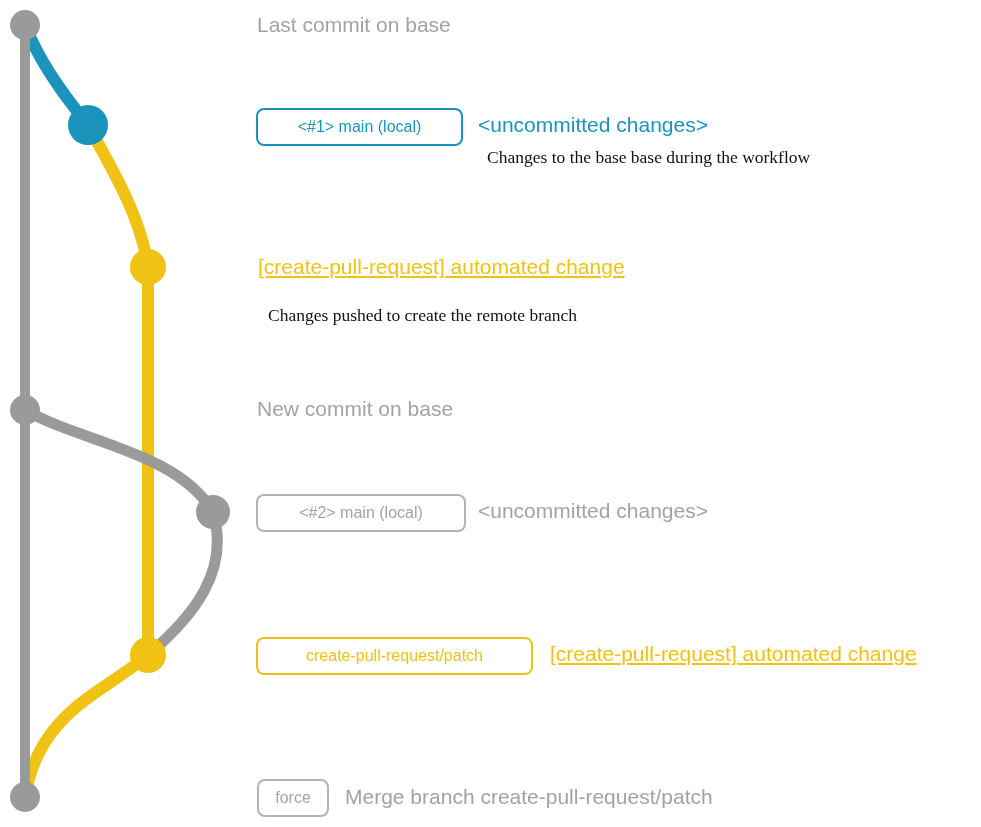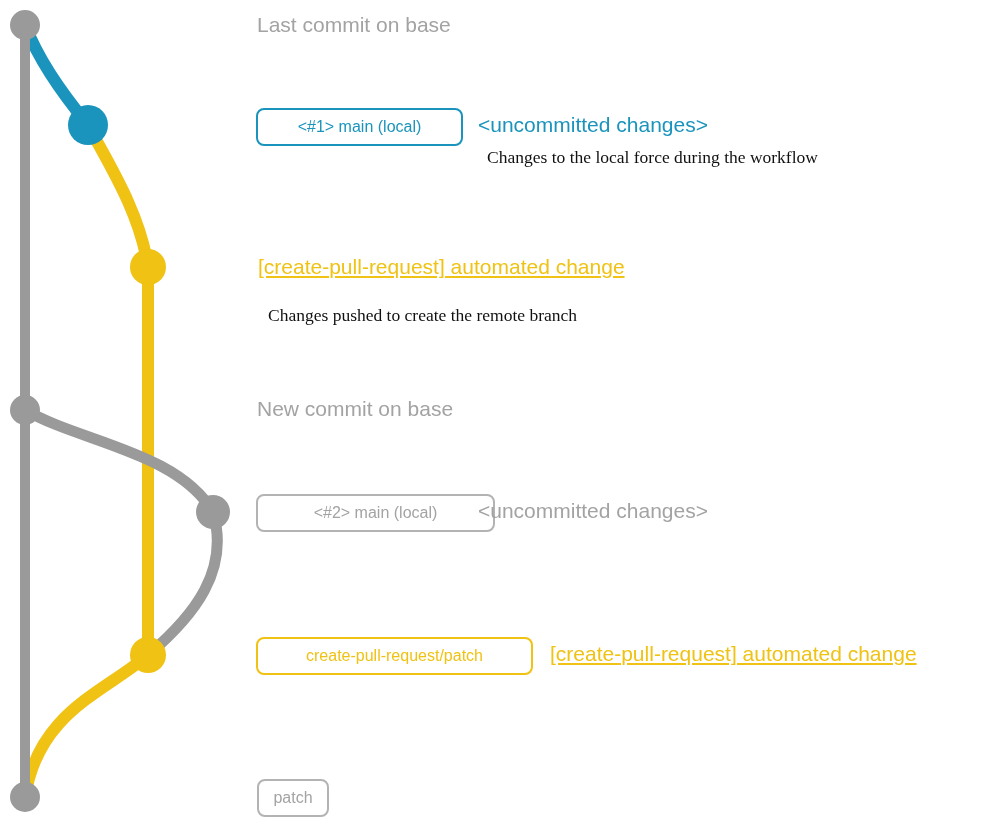--- a/index.html
+++ b/index.html
@@ -31,21 +31,21 @@
   
   .r2-badge{left:256px;top:108px;width:207px;height:38px;}
   .r2-title{left:478px;top:112px;}
   .r2-desc{left:487px;top:146px;}
   
   .r3-title{left:258px;top:254px;}
   .r3-desc{left:268px;top:304px;}
   
   .r4-title{left:257px;top:396px;}
   
-  .r5-badge{left:256px;top:494px;width:239px;height:38px;}
+  .r5-badge{left:256px;top:494px;width:210px;height:38px;}
   .r5-title{left:478px;top:498px;}
   .r5-desc{left:488px;top:532px;}
   
   .r6-badge{left:256px;top:637px;width:277px;height:38px;}
   .r6-title{left:550px;top:641px;}
   .r6-desc{left:566px;top:674px;}
   
   .r7-badge{left:257px;top:779px;width:72px;height:38px;}
   .r7-title{left:345px;top:784px;}
 </style>
@@ -71,34 +71,35 @@
     <circle cx="148" cy="655" r="18" fill="#efc213"></circle>
     <circle cx="25" cy="797" r="15" fill="#9a9a9a"></circle>
   </svg>
 
   <div class="txt c-gray r1-title">Last commit on base</div>
 
   <div class="badge b-blue r2-badge">
     <span>&lt;#1&gt; main (local)</span>
   </div>
   <div class="txt c-blue r2-title">&lt;uncommitted changes&gt;</div>
-  <div class="desc r2-desc">Changes to the local force during the workflow</div>
+  <div class="desc r2-desc">Changes to the base base during the workflow</div>
 
   <div class="txt c-yellow r3-title">[create-pull-request] automated change</div>
   <div class="desc r3-desc">Changes pushed to create the remote branch</div>
 
   <div class="txt c-gray r4-title">New commit on base</div>
 
   <div class="badge b-gray r5-badge">
     <span>&lt;#2&gt; main (local)</span>
   </div>
   <div class="txt c-gray r5-title">&lt;uncommitted changes&gt;</div>
 
   <div class="badge b-yellow r6-badge">
     <span>create-pull-request/patch</span>
   </div>
   <div class="txt c-yellow r6-title">[create-pull-request] automated change</div>
 
   <div class="badge b-gray r7-badge">
-    <span>patch</span>
+    <span>force</span>
   </div>
+  <div class="txt c-gray r7-title">Merge branch create-pull-request/patch</div>
 
 </div>
 
 </body></html>

